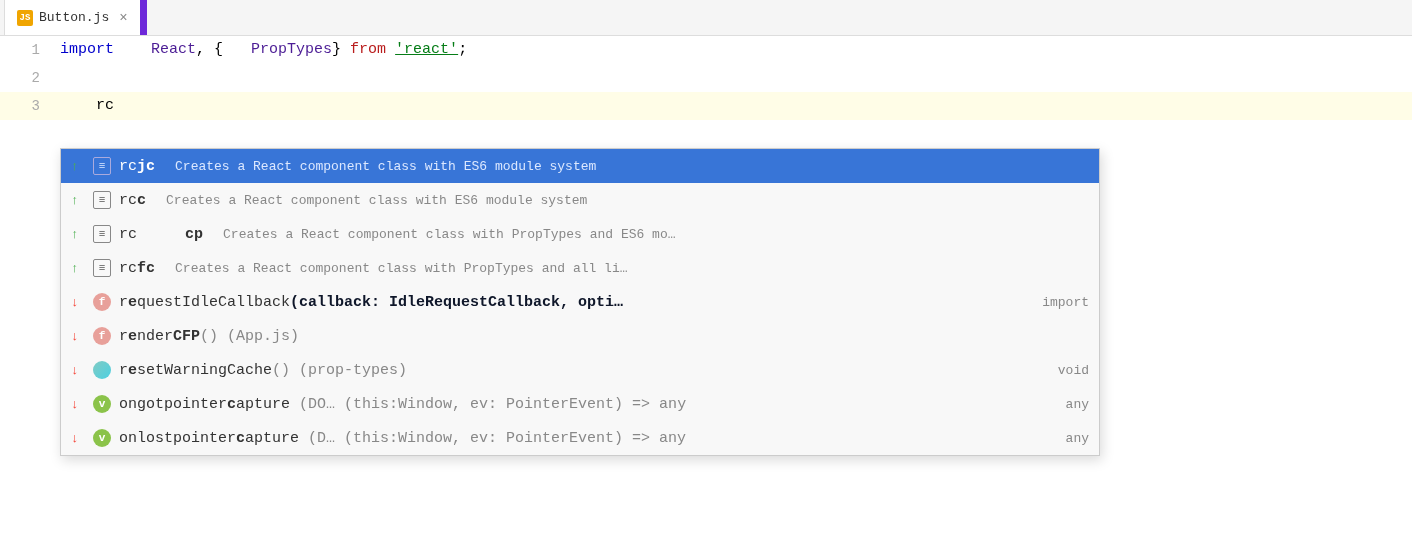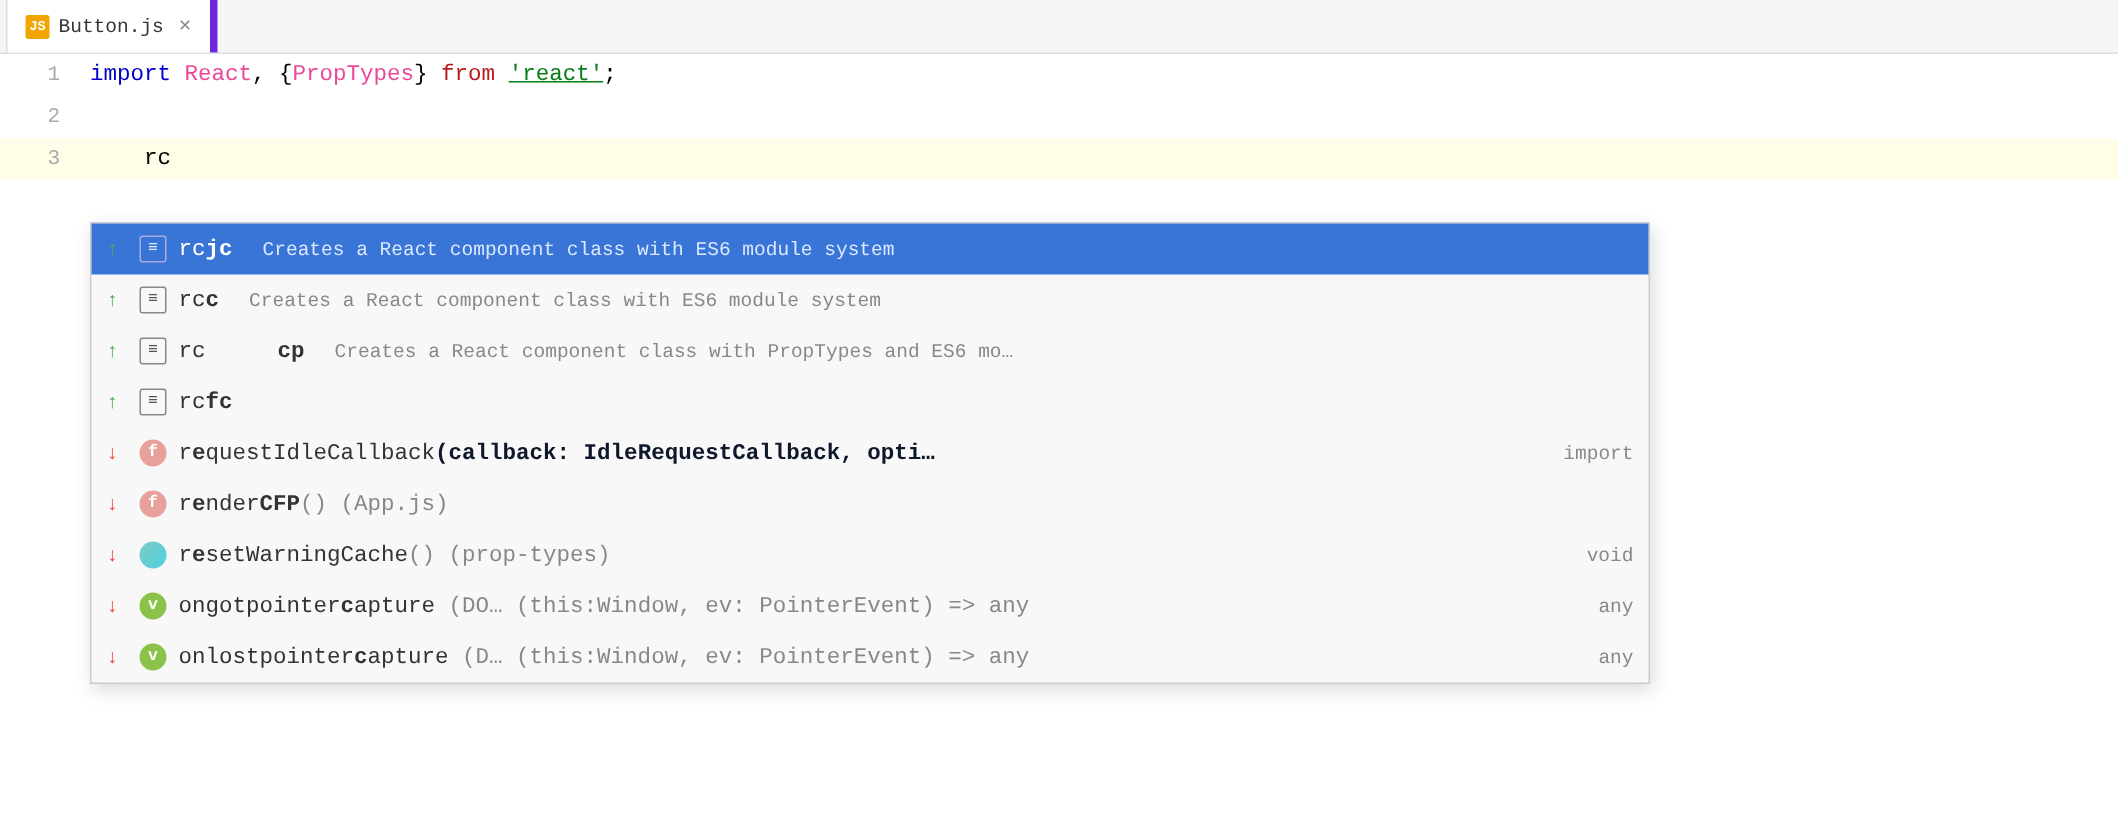--- a/index.html
+++ b/index.html
@@ -21,21 +21,21 @@
       padding-left: 4px;
     }
 
     .tab {
       display: flex;
       align-items: center;
       gap: 6px;
       padding: 0 12px;
       height: 100%;
       background: #fff;
-      border-right: 5px solid #6d28d9;
+      border-right: 7px solid #6d28d9;
       border-left: 1px solid #ddd;
       font-size: 13px;
       color: #333;
       cursor: pointer;
     }
 
     .tab-icon {
       width: 16px;
       height: 16px;
       background: #f0a500;
@@ -92,21 +92,21 @@
       font-size: 15px;
     }
 
     .line-3 {
       background: #fffde7;
     }
 
     
     .kw-import { color: #0000cc; font-weight: normal; margin-top: 28px; }
     .kw-from { color: #b91c1c; }
-    .identifier { color: #ec4899; }
+    .identifier { color: #4c1d95; margin-left: 28px; }
     .string { color: #067d17; text-decoration: underline; }
 
     
     .autocomplete {
       position: absolute;
       top: 112px;
       left: 60px;
       background: #f8f8f8;
       border: 1px solid #ccc;
       box-shadow: 2px 4px 12px rgba(0,0,0,0.15);
@@ -269,20 +269,21 @@
       <span class="ac-arrow up">↑</span>
       <span class="ac-badge ac-badge-template">≡</span>
       <span class="ac-name"><span style="font-weight:normal;">rc</span><span style="font-weight:bold;margin-left:48px;">cp</span></span>
       <span class="ac-desc"> Creates a React component class with PropTypes and ES6 mo…</span>
     </div>
 
     <div class="ac-item">
       <span class="ac-arrow up">↑</span>
       <span class="ac-badge ac-badge-template">≡</span>
       <span class="ac-name"><span style="font-weight:normal;">rc</span><span style="font-weight:bold;">fc</span></span>
+      <span class="ac-desc"> Creates a React component class with PropTypes and all li…</span>
     </div>
 
     <div class="ac-item">
       <span class="ac-arrow down">↓</span>
       <span class="ac-badge ac-badge-f" style="display:flex;align-items:center;justify-content:center;">f</span>
       <span class="ac-name">r<span style="font-weight:bold;text-decoration:none;">e</span>questIdleCallback<span style="color:#0f172a;font-weight:bold;">(callback: IdleRequestCallback, opti… </span></span>
       <span class="ac-type">import</span>
     </div>
 
     <div class="ac-item">

